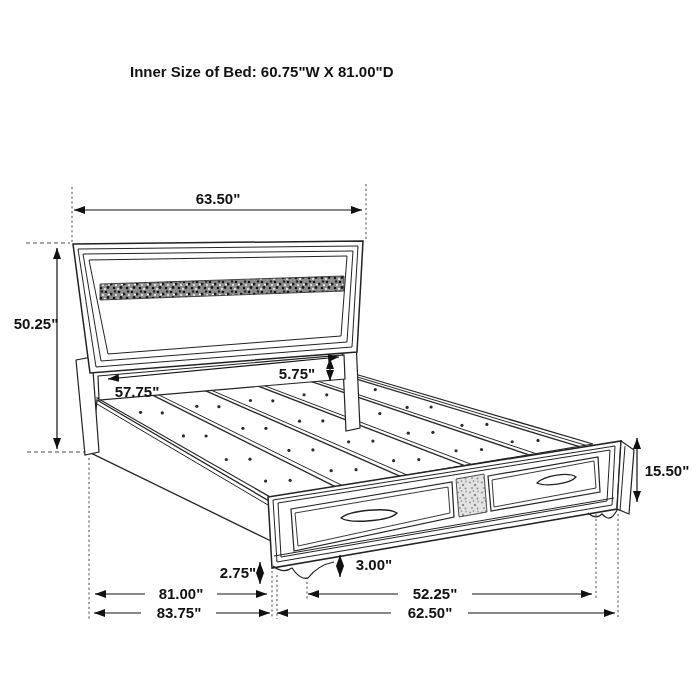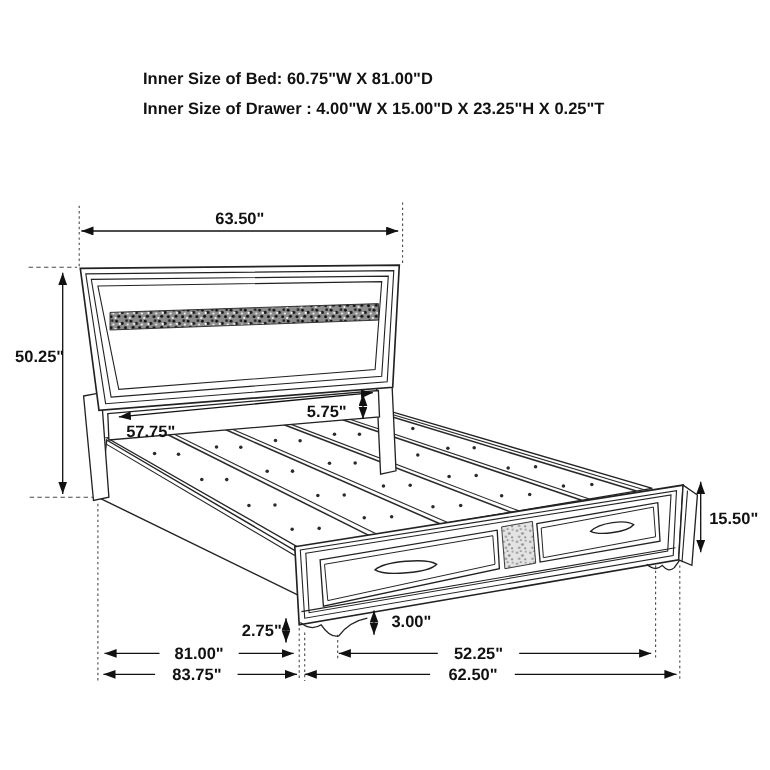--- a/index.html
+++ b/index.html
@@ -10,21 +10,20 @@
   svg.art{position:absolute;left:0;top:0;}
   svg.art text{font-family:"Liberation Sans",sans-serif;font-weight:bold;font-size:15px;fill:#111;}
 </style>
 </head>
 <body>
 
 <div class="stage">
 
   <div class="header">
     <div>Inner Size of Bed: 60.75"W X 81.00"D</div>
-    <div>Inner Size of Drawer : 4.00"W X 15.00"D X 23.25"H X 0.25"T</div>
   </div>
 
   <svg class="art" width="700" height="700" viewBox="0 0 700 700">
     <defs>
       <marker id="ah" markerUnits="userSpaceOnUse" markerWidth="12" markerHeight="9" refX="11" refY="4" orient="auto-start-reverse">
         <path d="M0,0 L11,4 L0,8 Z" fill="#111"></path>
       </marker>
       <pattern id="speckDark" patternUnits="userSpaceOnUse" width="13" height="10">
         <rect width="13" height="10" fill="#8d8d8d"></rect>
         <circle cx="2" cy="2" r="1.3" fill="#111"></circle>

